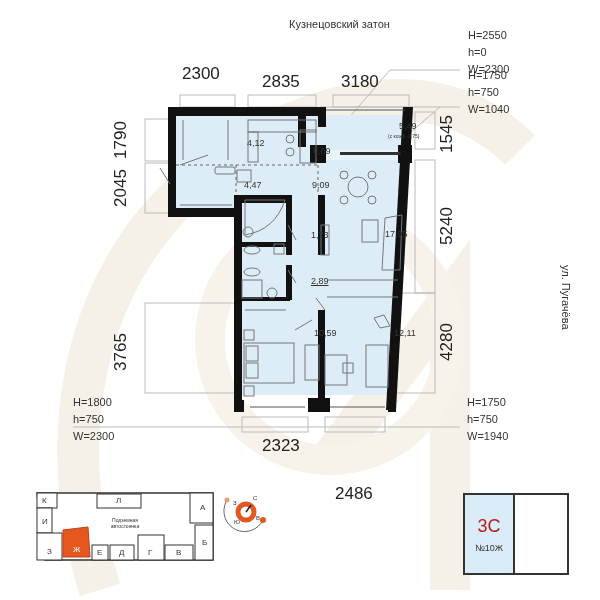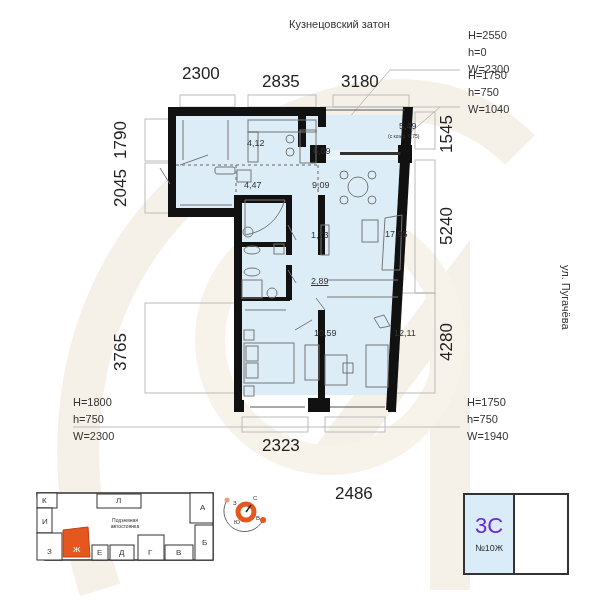--- a/index.html
+++ b/index.html
@@ -5,21 +5,21 @@
     html, body { margin: 0; padding: 0; background: #ffffff; }
     body { width: 600px; height: 600px; position: relative; overflow: hidden; font-family: "Liberation Sans", sans-serif; color: #222; }
     .dim { position: absolute; font-size: 17px; color: #222; white-space: nowrap; }
     .dim.vert { transform: rotate(-90deg); transform-origin: center center; }
     .spec { position: absolute; font-size: 11px; line-height: 17px; color: #333; white-space: pre; }
     .room-label { position: absolute; font-size: 9px; color: #333; padding-left: 48px; }
     .street { position: absolute; font-size: 11px; color: #333; white-space: nowrap; }
     svg { position: absolute; left: 0; top: 0; }
     .info-box { position: absolute; left: 463px; top: 493px; width: 102px; height: 78px; border: 2px solid #333; display: flex; background: #fff; }
     .info-left { width: 48px; background: #d9ecf8; border-right: 2px solid #333; display: flex; flex-direction: column; align-items: center; justify-content: center; }
-    .info-type { font-size: 22px; color: #6d28d9; line-height: 22px; }
+    .info-type { font-size: 18px; color: #b91c1c; line-height: 22px; }
     .info-num { font-size: 9px; color: #333; margin-top: 6px; }
     .info-right { flex: 1; display: flex; flex-direction: column; }
     .info-cell { flex: 1; display: flex; align-items: center; justify-content: center; font-size: 12px; color: #222; border-bottom: 2px solid #333; }
     .info-cell:last-child { border-bottom: none; }
     .bldg-label { position: absolute; font-size: 8px; color: #333; }
   </style>
 </head>
 <body>
 
 <svg width="600" height="600">

